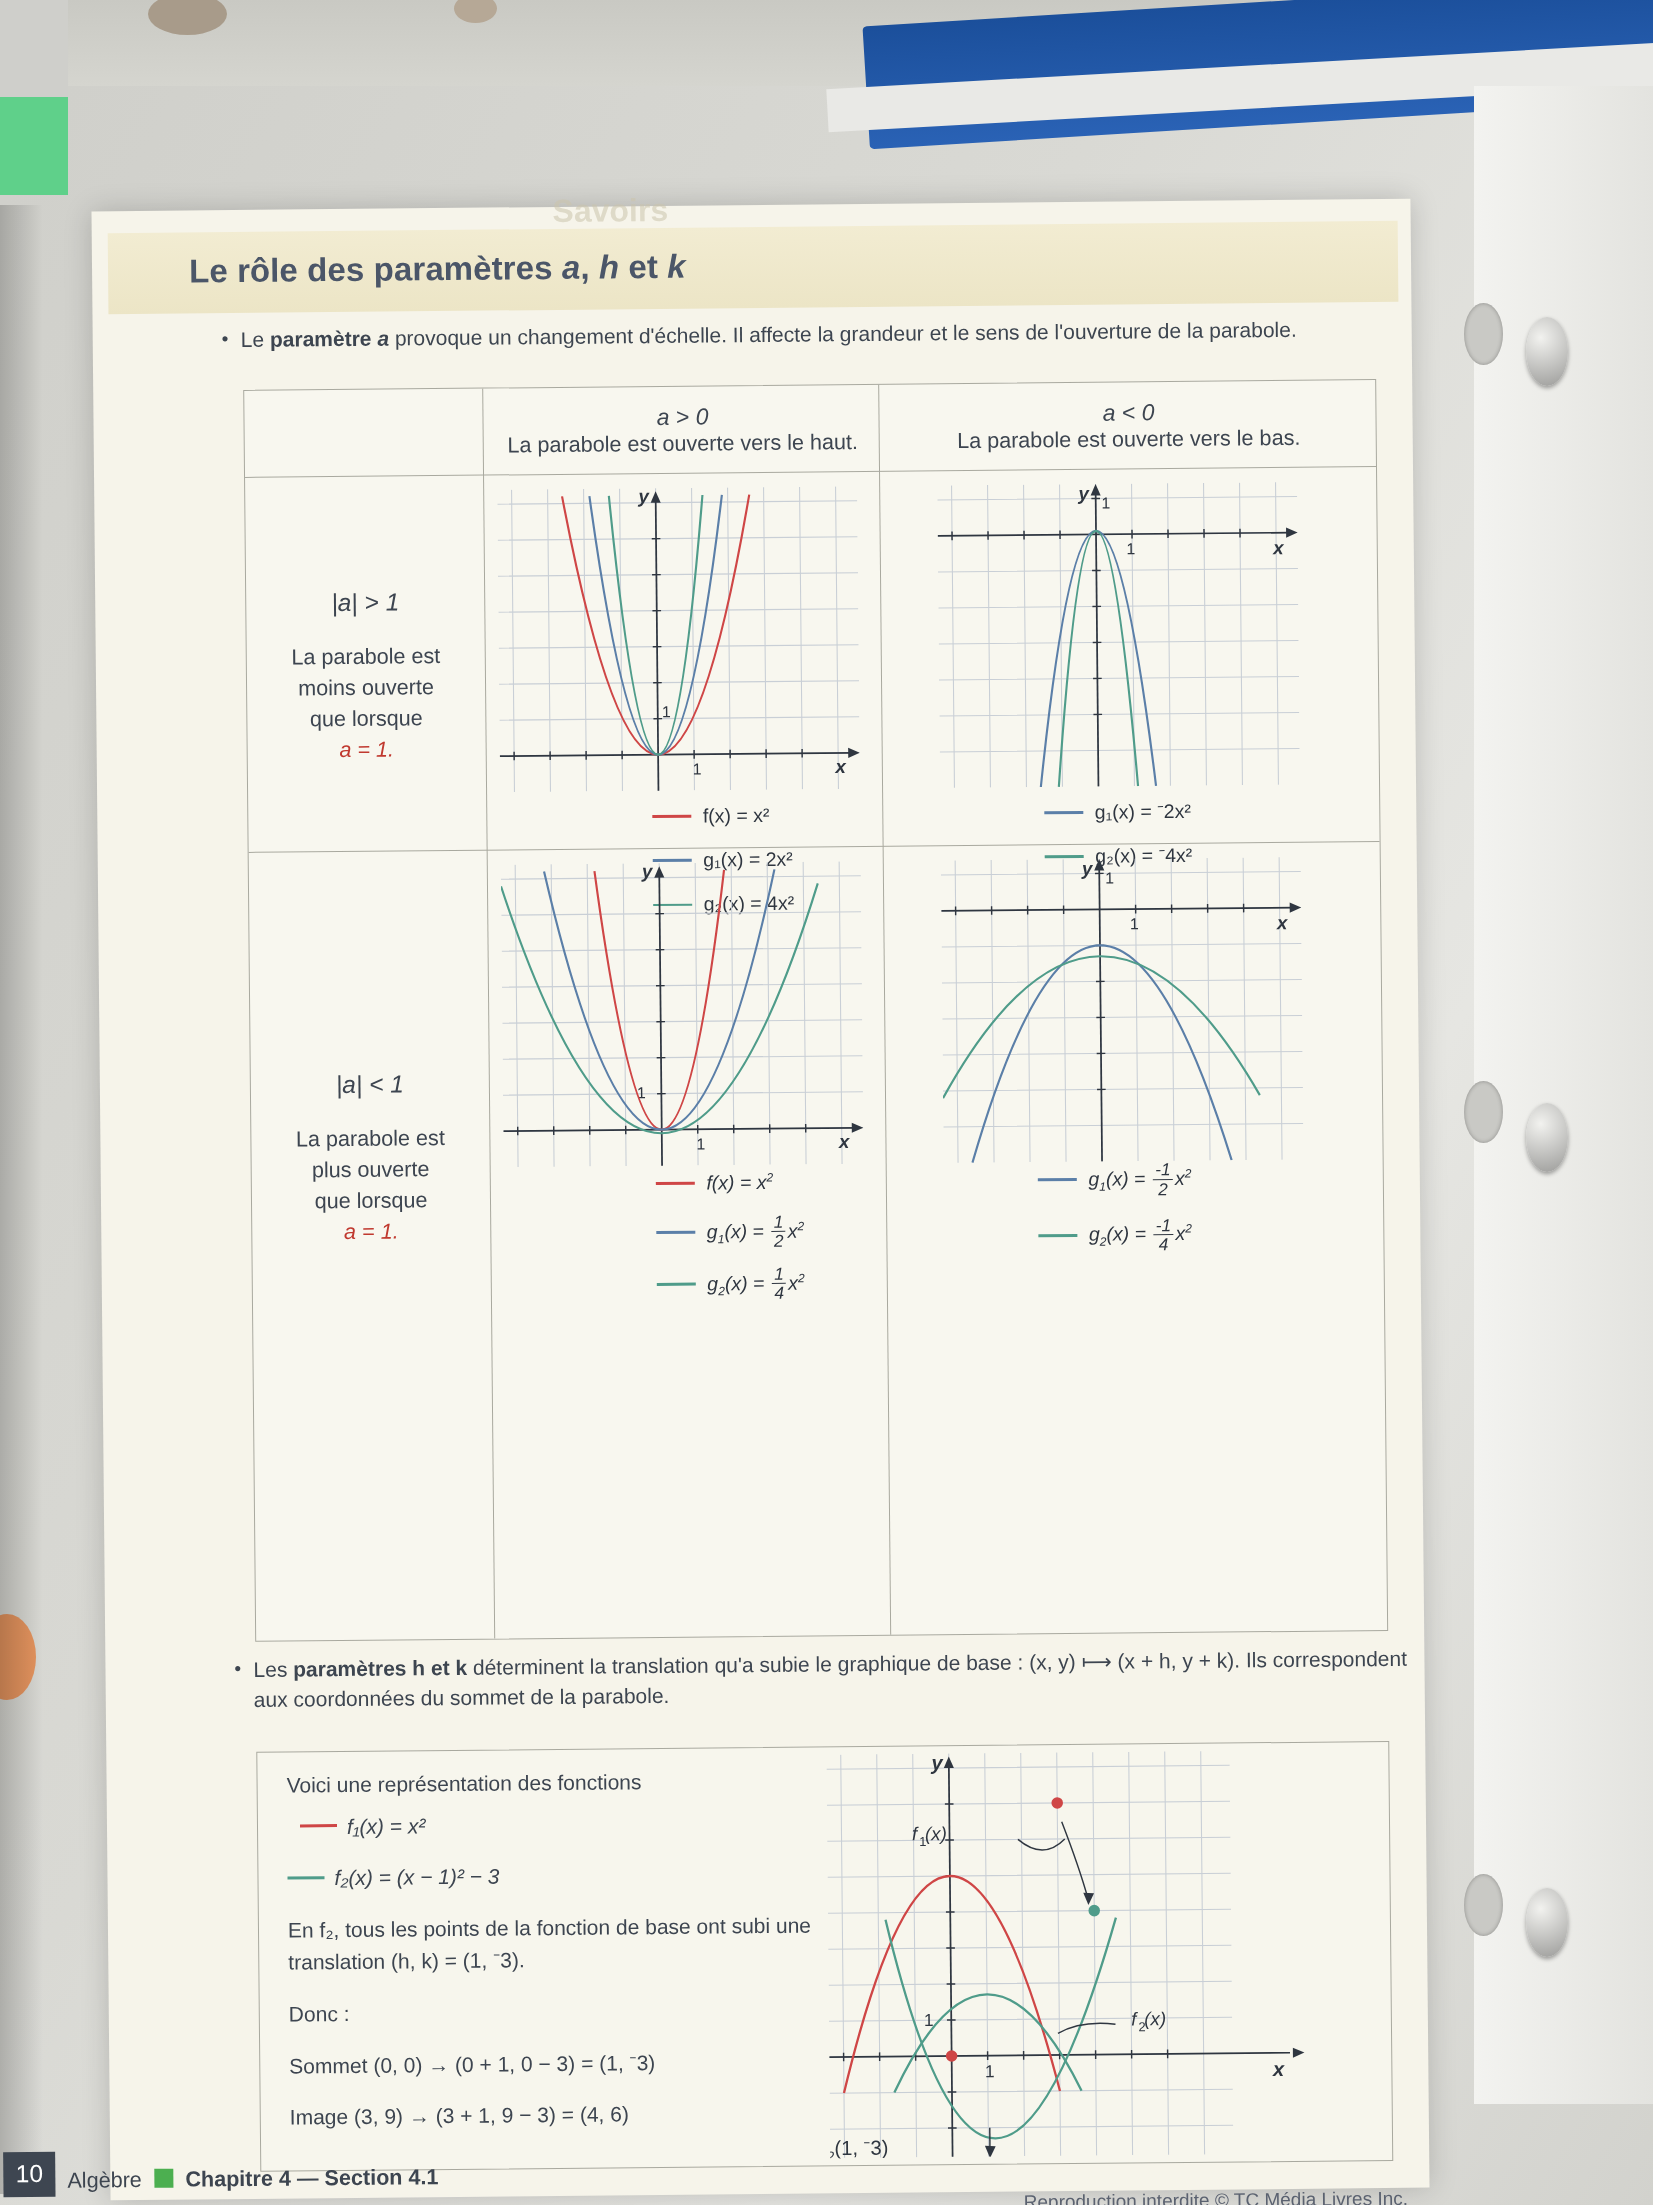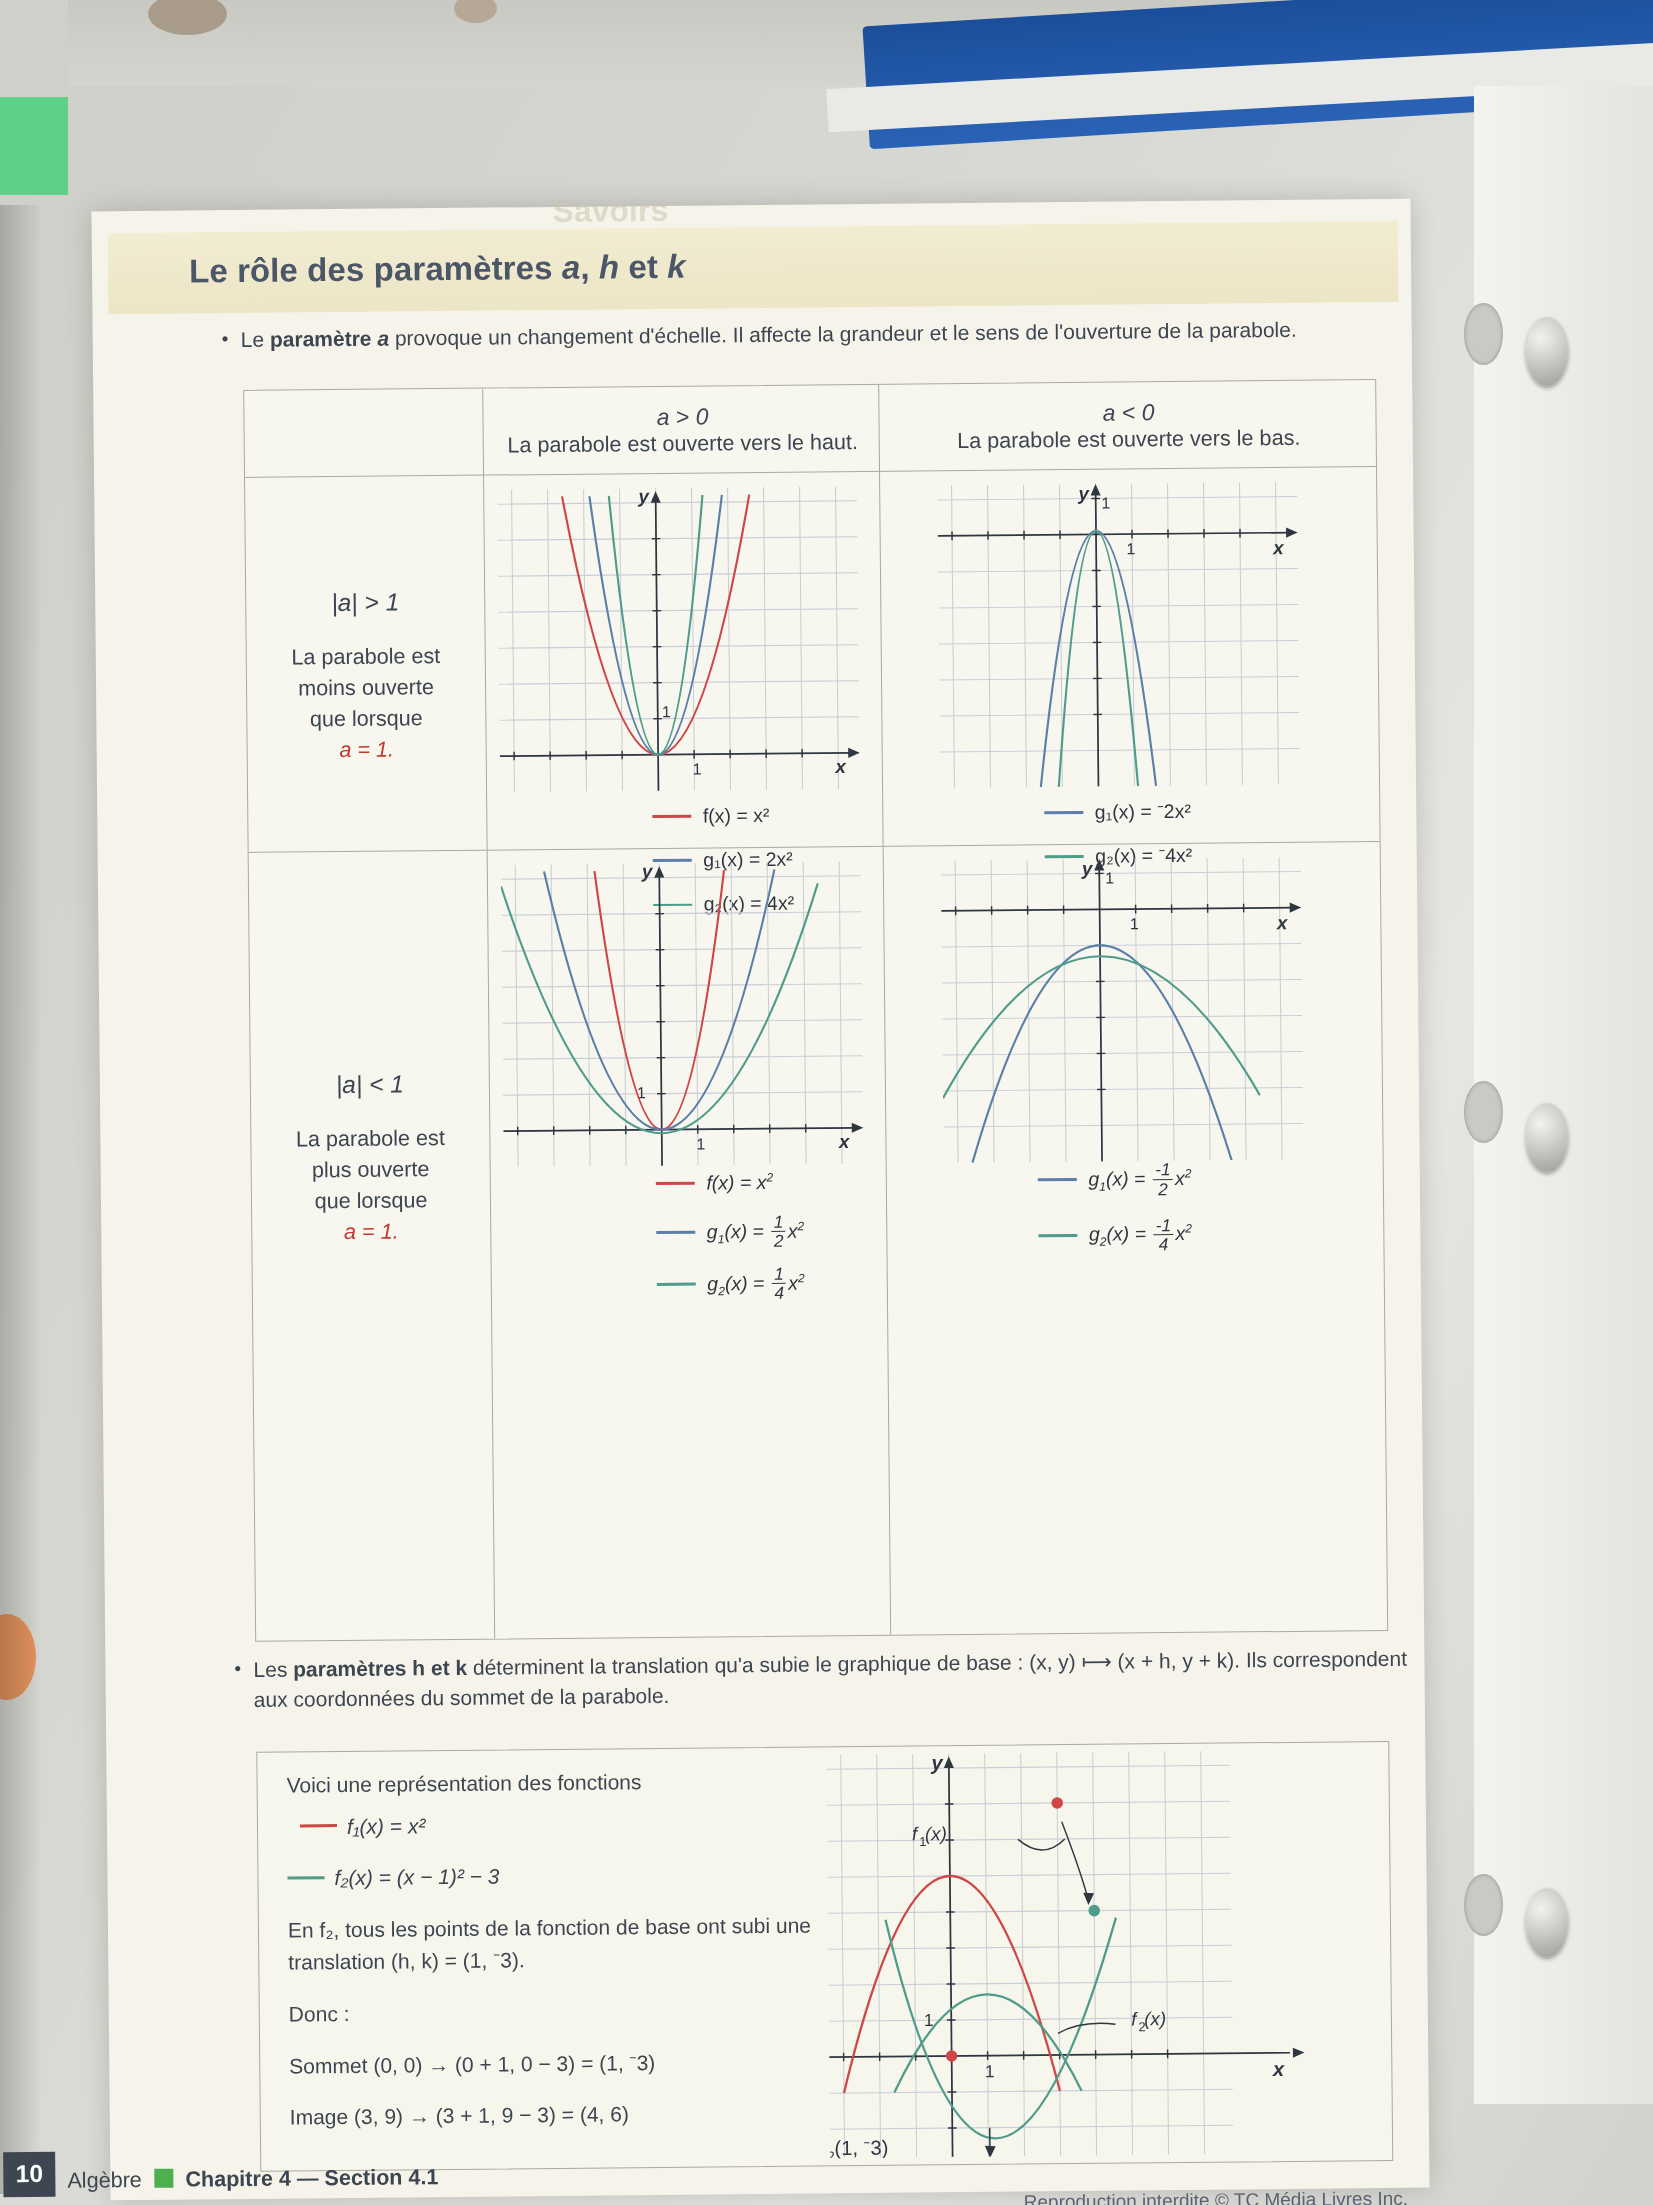--- a/index.html
+++ b/index.html
@@ -96,21 +96,21 @@
   
   .exbox{position:absolute;left:150px;top:1542px;width:1131px;height:418px;
      border:1.4px solid #a9a99f;background:rgba(255,255,255,.18);}
   .extext{position:absolute;left:29px;top:17.3px;width:548px;font-size:21px;
      color:#3d4550;line-height:1.55;}
   .extext p{margin:0 0 19px 0;}
 
   
   .footer{position:absolute;left:0;bottom:-5.8px;width:100%;height:65px;}
   .pagenum{position:absolute;left:-107px;bottom:10px;width:52px;height:45px;
-     background:#3e4651;color:#fff;font-size:24.5px;font-weight:bold;
+     background:#3e4651;color:#fff;font-size:24.5px;font-weight:normal;
      display:flex;align-items:center;justify-content:center;}
   .foot-left{position:absolute;left:-43px;bottom:13px;font-size:21.6px;color:#3d4550;}
   .foot-sq{display:inline-block;width:19px;height:19px;background:#4caf50;
      margin:0 11.5px -1.4px 13px;}
   .foot-right{position:absolute;right:21.6px;bottom:-16px;font-size:19px;
      color:#5b6270;}
 
   .shadow-gutter{position:absolute;left:0;top:205px;width:43px;height:1989px;
      background:linear-gradient(90deg,rgba(0,0,0,.20),rgba(0,0,0,0));}
 </style>

